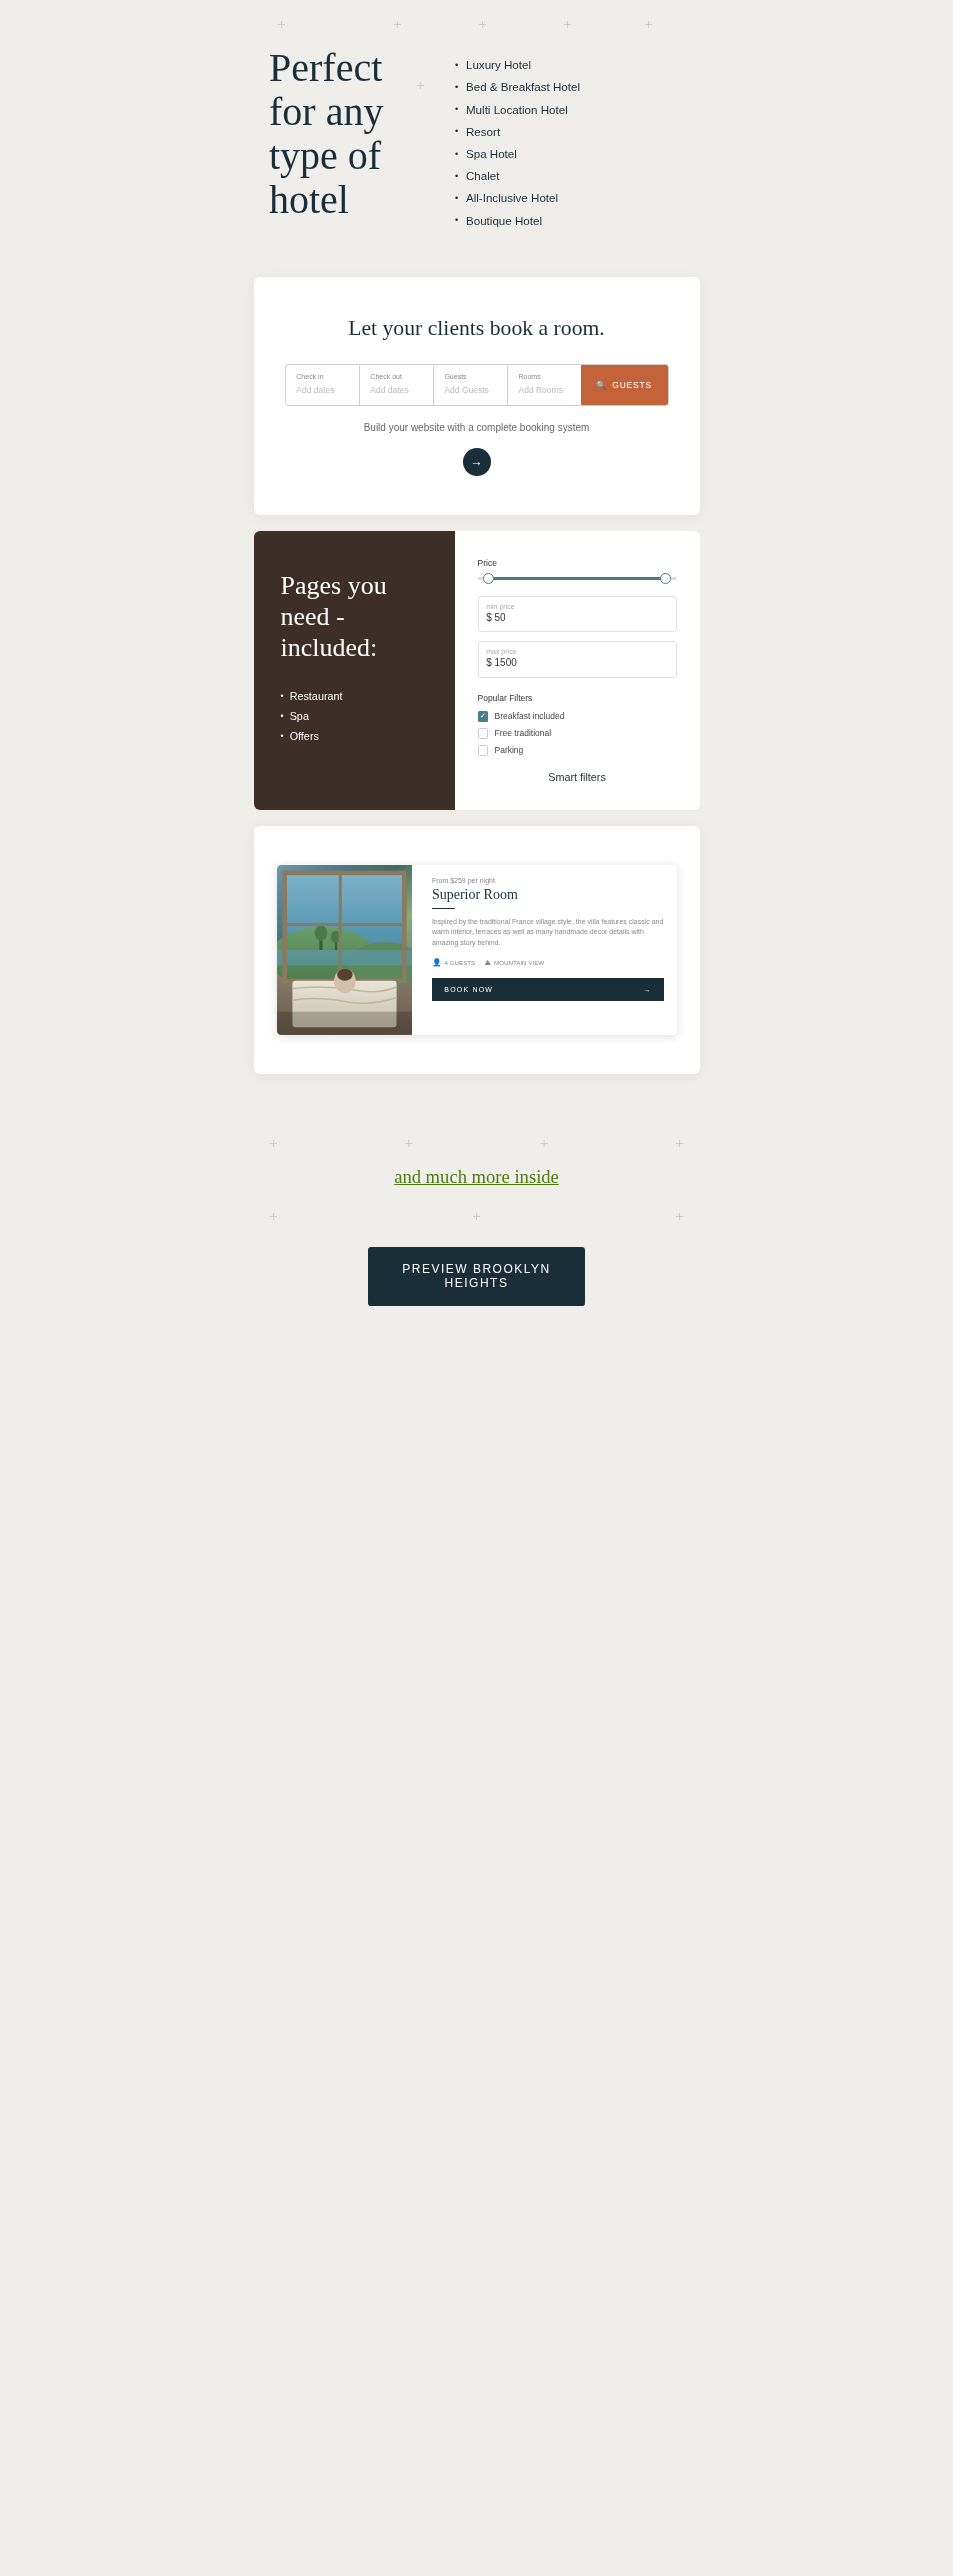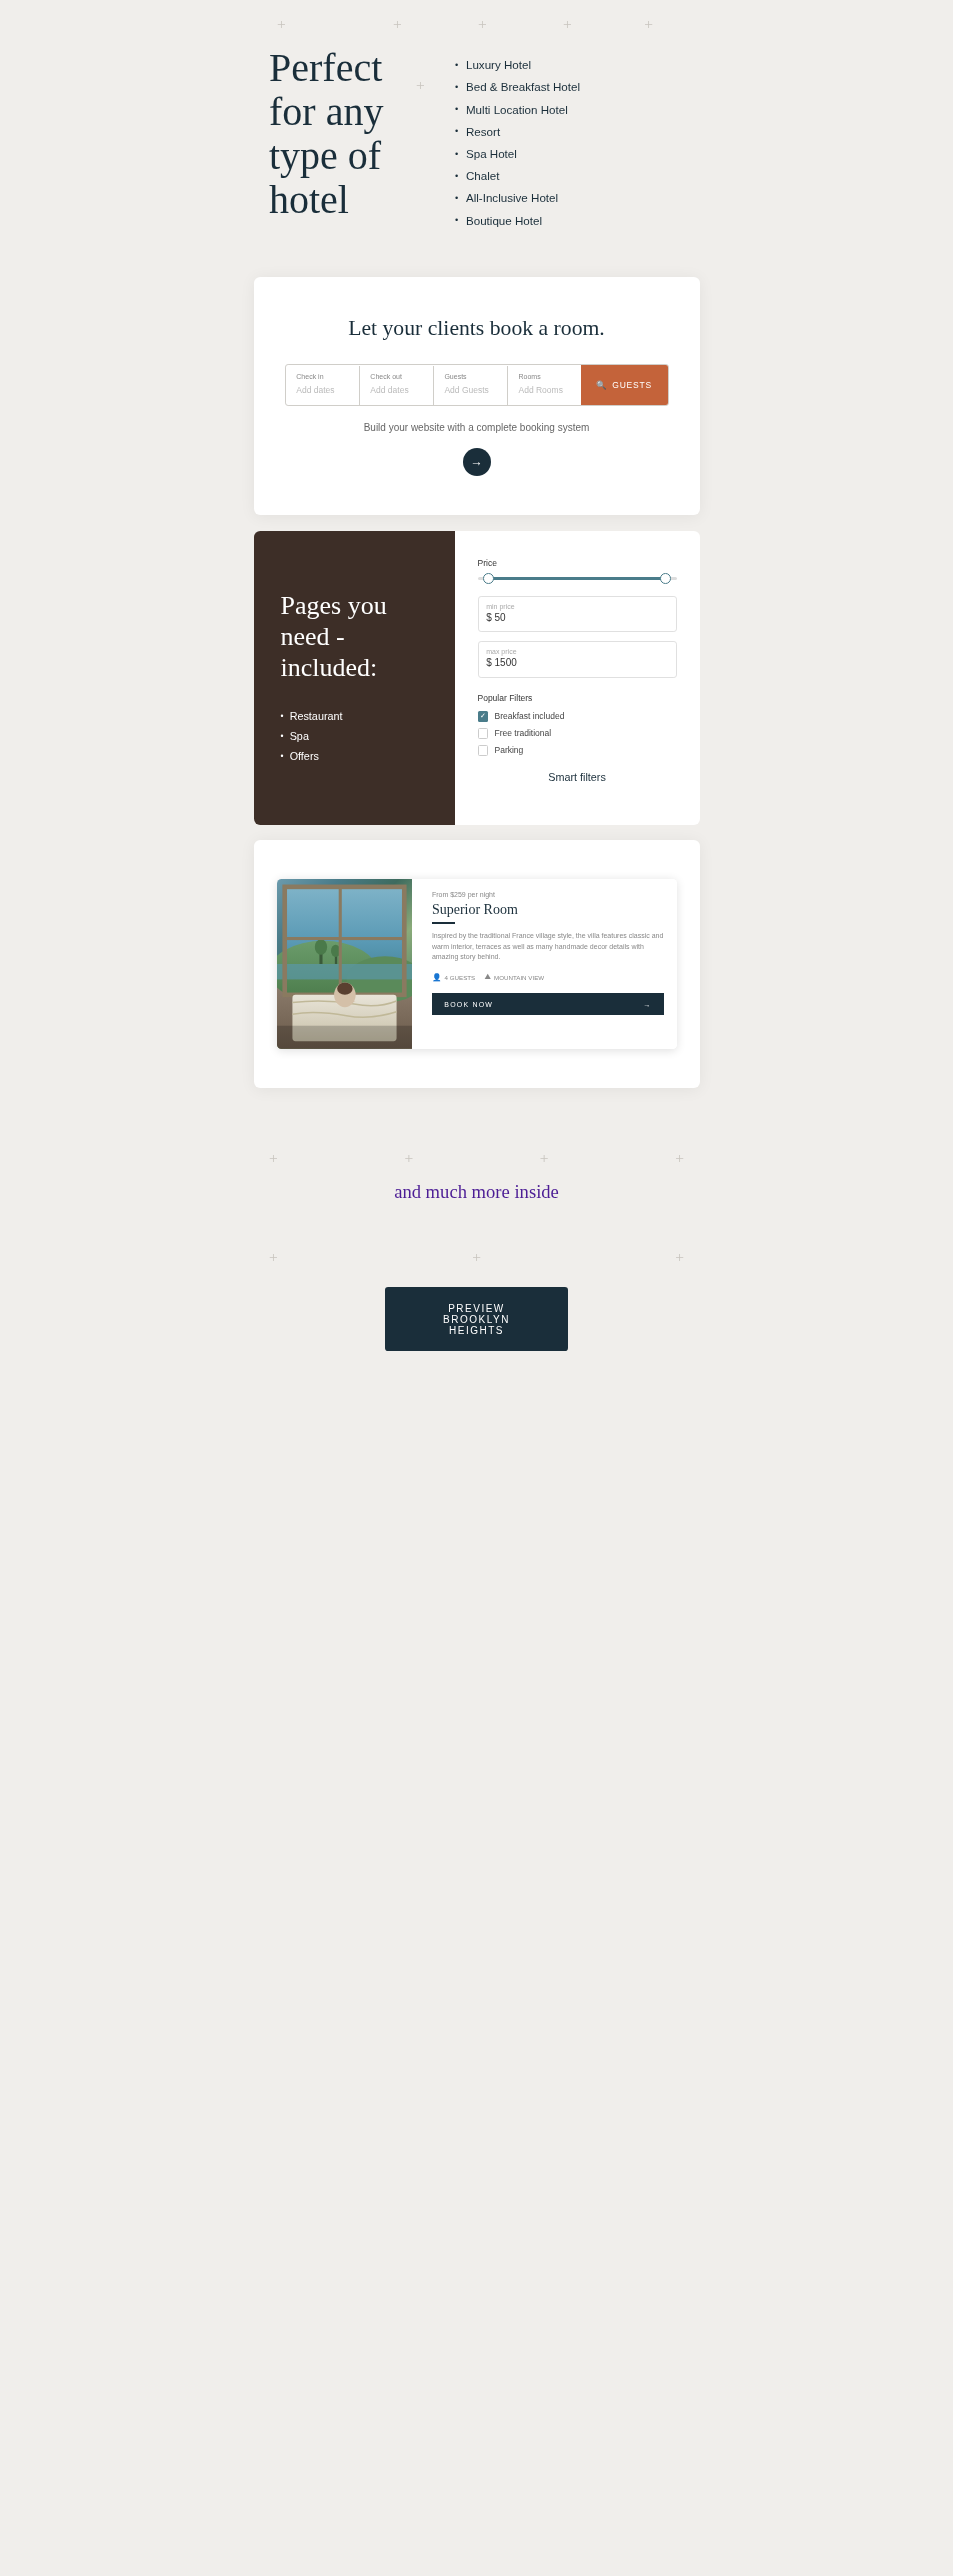--- a/index.html
+++ b/index.html
@@ -157,21 +157,21 @@
       display: flex;
       gap: 0;
       margin: 15.5px 15.5px;
       border-radius: 6.2px;
       overflow: hidden;
     }
 
     .pages-col {
       background: #3d2e27;
       color: white;
-      padding: 59px 27px;
+      padding: 39px 27px;
       flex: 0 0 201px;
     }
 
     .pages-title {
       font-size: 26px;
       font-weight: 400;
       line-height: 1.2;
       margin-bottom: 23px;
     }
 
@@ -421,36 +421,37 @@
     }
 
     
     .more-section {
       padding: 46px 31px;
       text-align: center;
     }
 
     .more-title {
       font-size: 18.6px;
-      color: #4c1d95;
+      color: #4d7c0f;
       font-weight: 400;
-      margin-bottom: 46px;
+      margin-bottom: 20px;
+      text-decoration: underline;
     }
 
     .preview-btn {
       background: #1a2e3a;
       color: white;
       border: none;
       padding: 15.5px 31px;
-      font-size: 10px;
+      font-size: 12px;
       letter-spacing: 1.5px;
       cursor: pointer;
       font-family: -apple-system, BlinkMacSystemFont, 'Segoe UI', sans-serif;
       border-radius: 3.1px;
-      width: 183px;
+      width: 217px;
     }
 
     
     .plus-sign {
       color: #c8c4be;
       font-size: 15.5px;
       font-weight: 300;
       line-height: 1;
     }
   </style>

